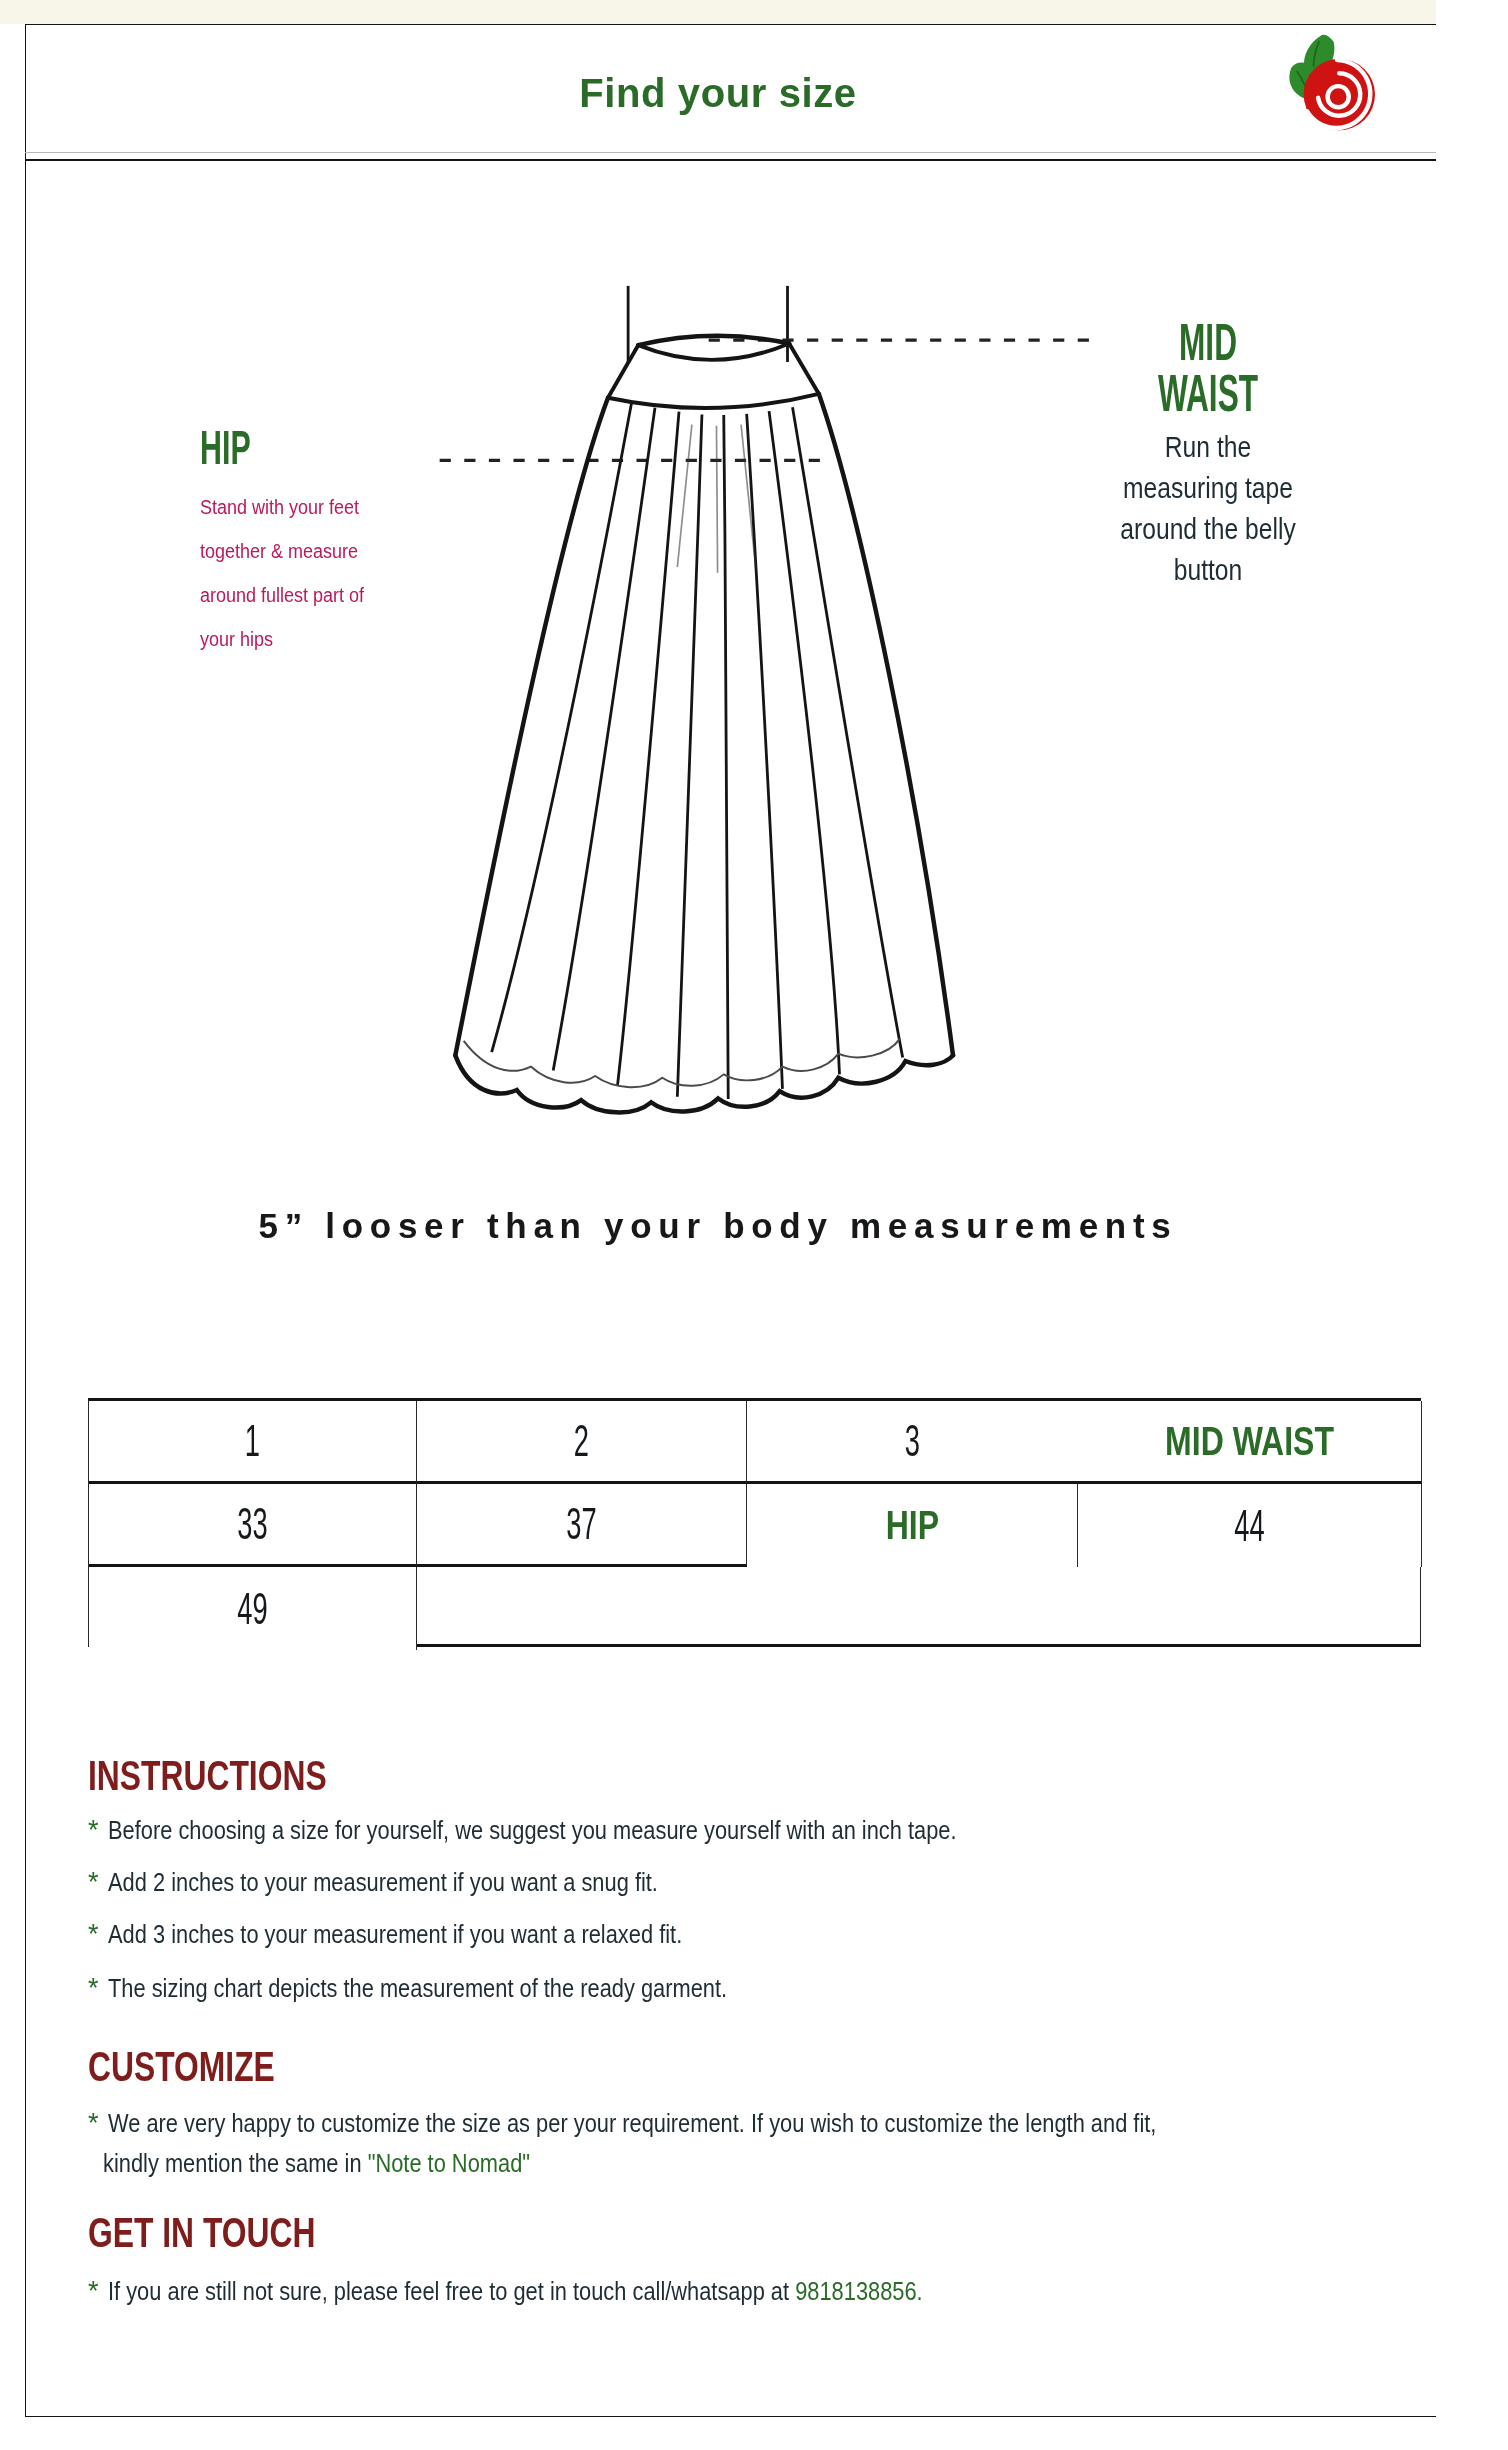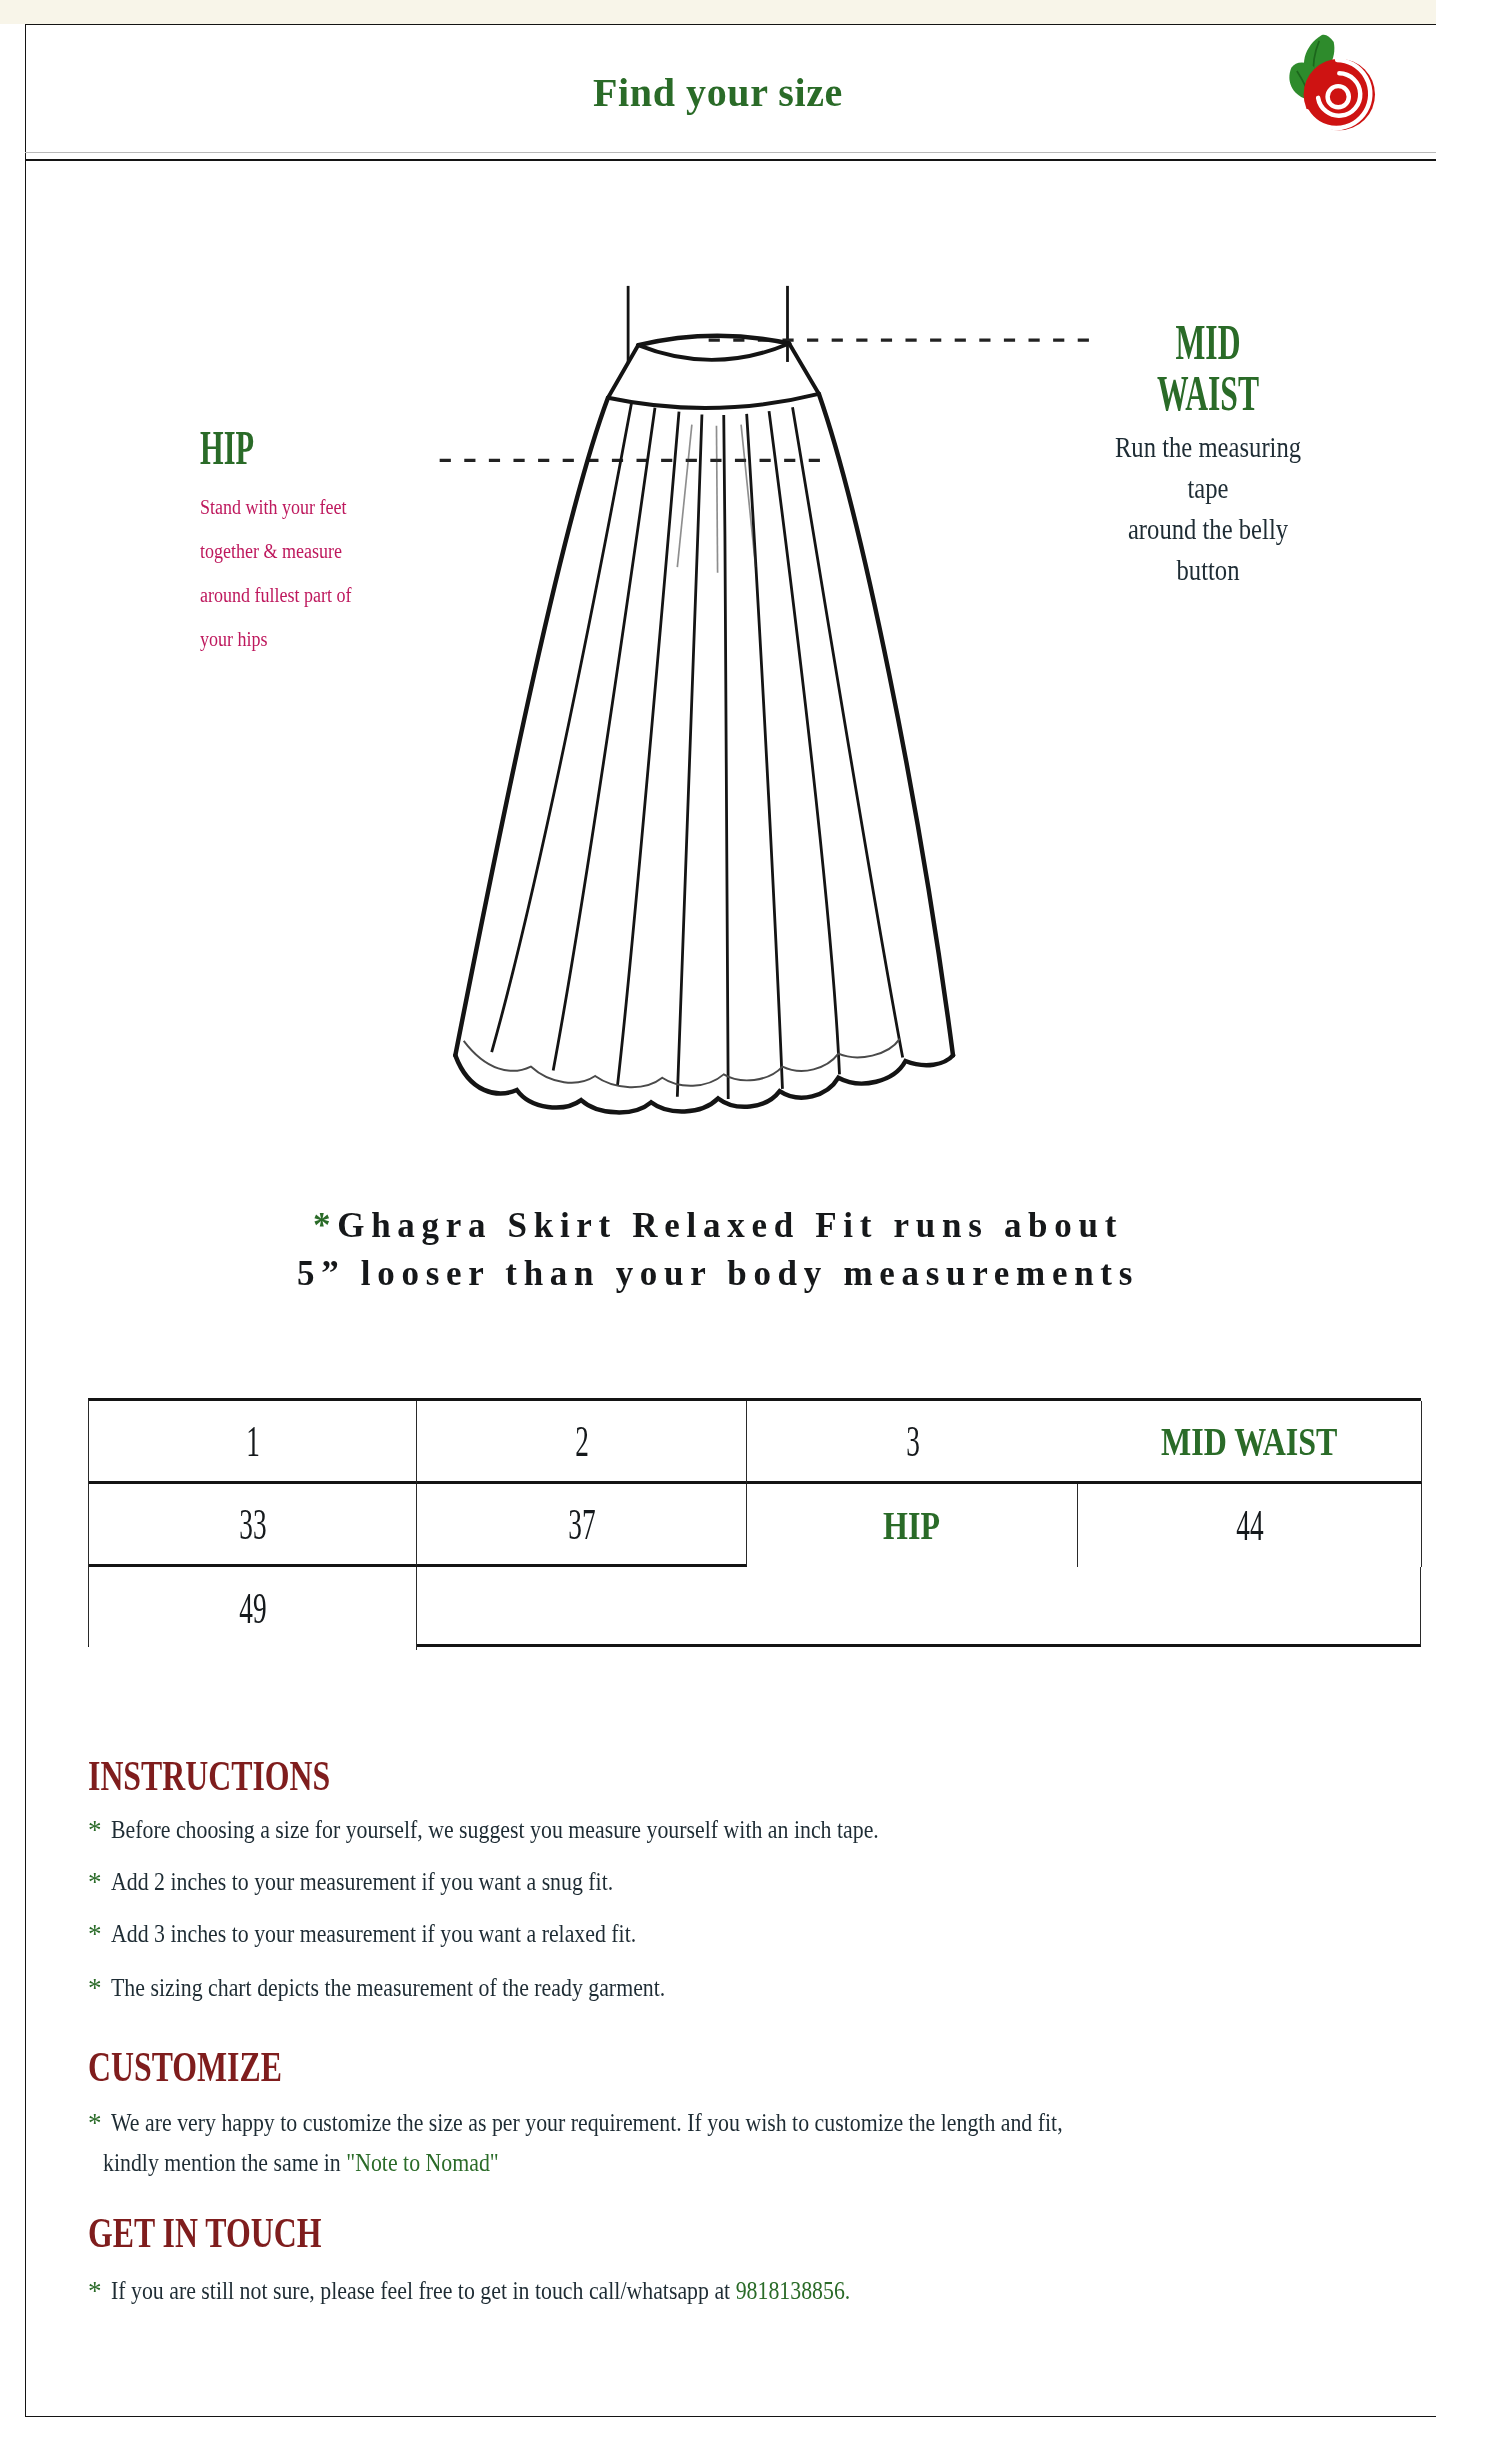--- a/index.html
+++ b/index.html
@@ -1,18 +1,18 @@
 <!DOCTYPE html>
 <html style="font-size:9px"><head>
 <meta charset="utf-8">
 <style>
   html,body{margin:0;padding:0;background:#ffffff;}
   .page{
     position:relative;width:1436px;height:2450px;background:#ffffff;
-    font-family:Liberation Serif, serif;color:#1e2c34;overflow:hidden;
+    font-family:Liberation Sans, sans-serif;color:#1e2c34;overflow:hidden;
   }
   .cream-strip{position:absolute;left:0;top:0;width:1509px;height:24px;background:#f8f5e9;}
   .frame{position:absolute;left:25px;top:24px;width:1455px;height:2391px;border:1.7px solid #141414;}
   .page-title{
     position:absolute;left:0;right:0;top:68px;text-align:center;
     font-size:40px;font-weight:700;letter-spacing:0.6px;color:#2a6b28;line-height:50px;
   }
   .header-divider{position:absolute;left:25px;top:159px;width:1459px;height:2.2px;background:#141414;}
   .header-divider-soft{position:absolute;left:25px;top:152px;width:1459px;height:1.1px;background:#b9b9b9;}
   .logo{position:absolute;left:1281px;top:32px;width:101px;height:106px;}
@@ -144,21 +144,20 @@
     <div class="ann-label"><span class="cond">HIP</span></div>
     <div class="hip-desc">
       <div><span class="cond">Stand with your feet</span></div>
       <div><span class="cond">together &amp; measure</span></div>
       <div><span class="cond">around fullest part of</span></div>
       <div><span class="cond">your hips</span></div>
     </div>
   </div>
 
   <div class="fit-note">
-    <div><span class="star">*</span><span>Ghagra Skirt Relaxed Fit runs about</span></div>
     <div><span>5” looser than your body measurements</span></div>
   </div>
 
   <div class="size-table">
 
     <div class="cell">
         <span class="num"><span class="cond">1</span></span>
       </div>
     <div class="cell">
         <span class="num"><span class="cond">2</span></span>

